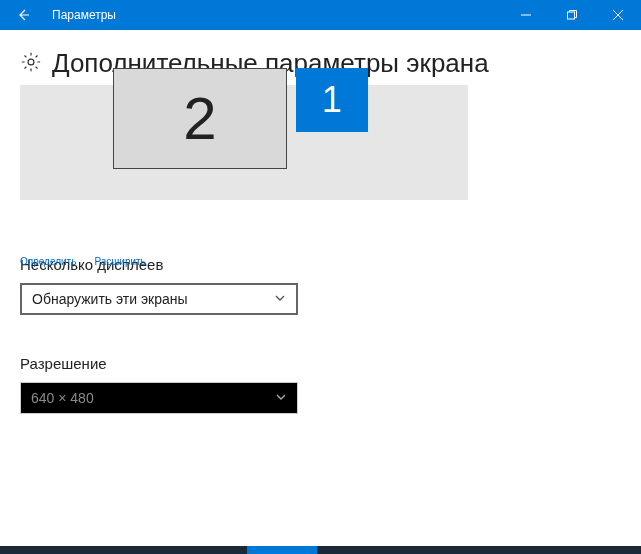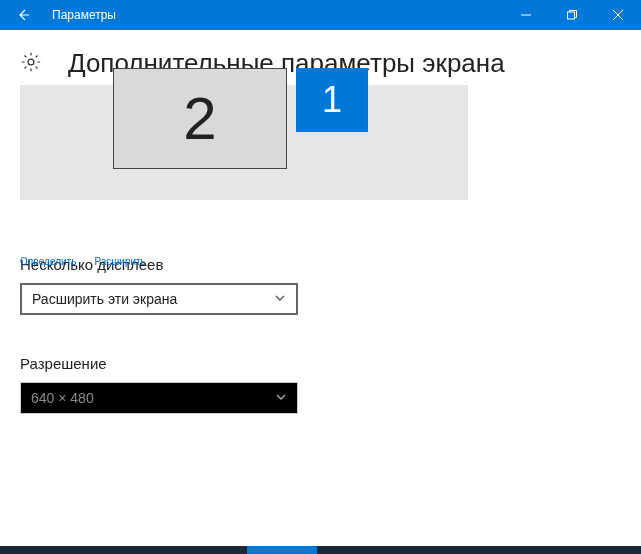--- a/index.html
+++ b/index.html
@@ -6,21 +6,21 @@
   html, body { width: 641px; height: 554px; font-family: "Segoe UI", Tahoma, sans-serif; background: #fff; overflow: hidden; }
   .window { width: 641px; height: 430px; display: flex; flex-direction: column; }
   .titlebar { height: 30px; background: #0078d7; display: flex; align-items: center; color: #fff; }
   .titlebar .back { width: 48px; height: 30px; display: flex; align-items: center; justify-content: center; }
   .titlebar .back svg { stroke: #fff; }
   .titlebar .title { font-size: 12px; padding-left: 4px; flex: 0 0 auto; }
   .titlebar .spacer { flex: 1; }
   .titlebar .btn { width: 46px; height: 30px; display: flex; align-items: center; justify-content: center; }
   .titlebar .btn svg { stroke: #fff; }
   .content { flex: 1; padding: 18px 20px 0 20px; position: relative; }
-  .heading-row { display: flex; align-items: center; gap: 26px; margin-bottom: 6px; text-align: right; }
+  .heading-row { display: flex; align-items: center; gap: 10px; margin-bottom: 6px; text-align: right; }
   .gear svg { stroke: #333; }
   h1.page-title { font-weight: 400; font-size: 26px; color: #222; letter-spacing: 0; }
   .display-arrange {
     width: 448px; height: 115px; background: #e6e6e6; position: relative; margin-bottom: 54px;
   }
   .monitor {
     position: absolute; display: flex; align-items: center; justify-content: center;
     font-family: "Segoe UI Light","Segoe UI",sans-serif; font-weight: 300;
   }
   .monitor2 {
@@ -107,21 +107,21 @@
     </div>
 
     <div class="link-row">
       <a>Определить</a>
       <a>Расширить</a>
     </div>
 
     <div class="section1">
       <div class="field-label">Несколько дисплеев</div>
       <div class="dropdown">
-        <span>Расширить эти экрана</span>
+        <span>Обнаружить эти экраны</span>
         <span class="chev">
           <svg width="12" height="12" viewBox="0 0 12 12" fill="none" stroke-width="1.4">
             <path d="M2 4 L6 8 L10 4"></path>
           </svg>
         </span>
       </div>
     </div>
 
     <div class="section2">
       <div class="field-label">Разрешение</div>

